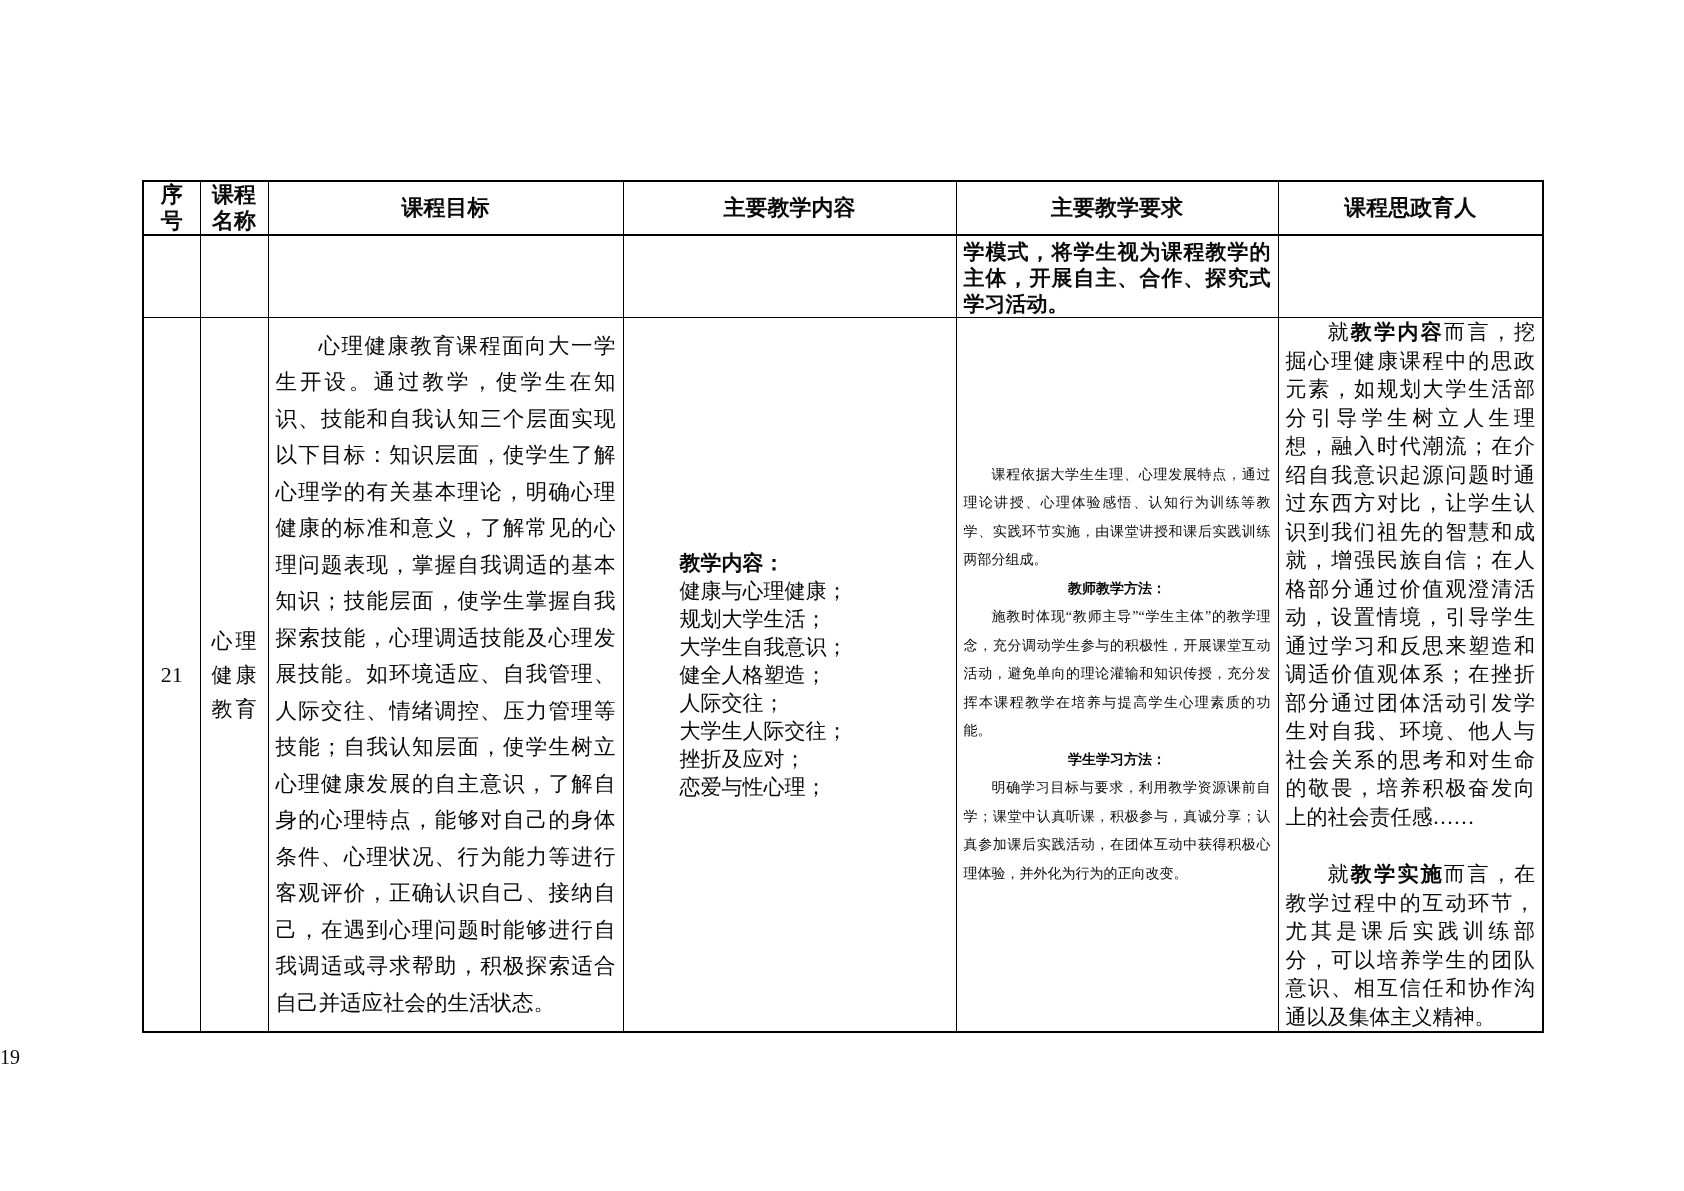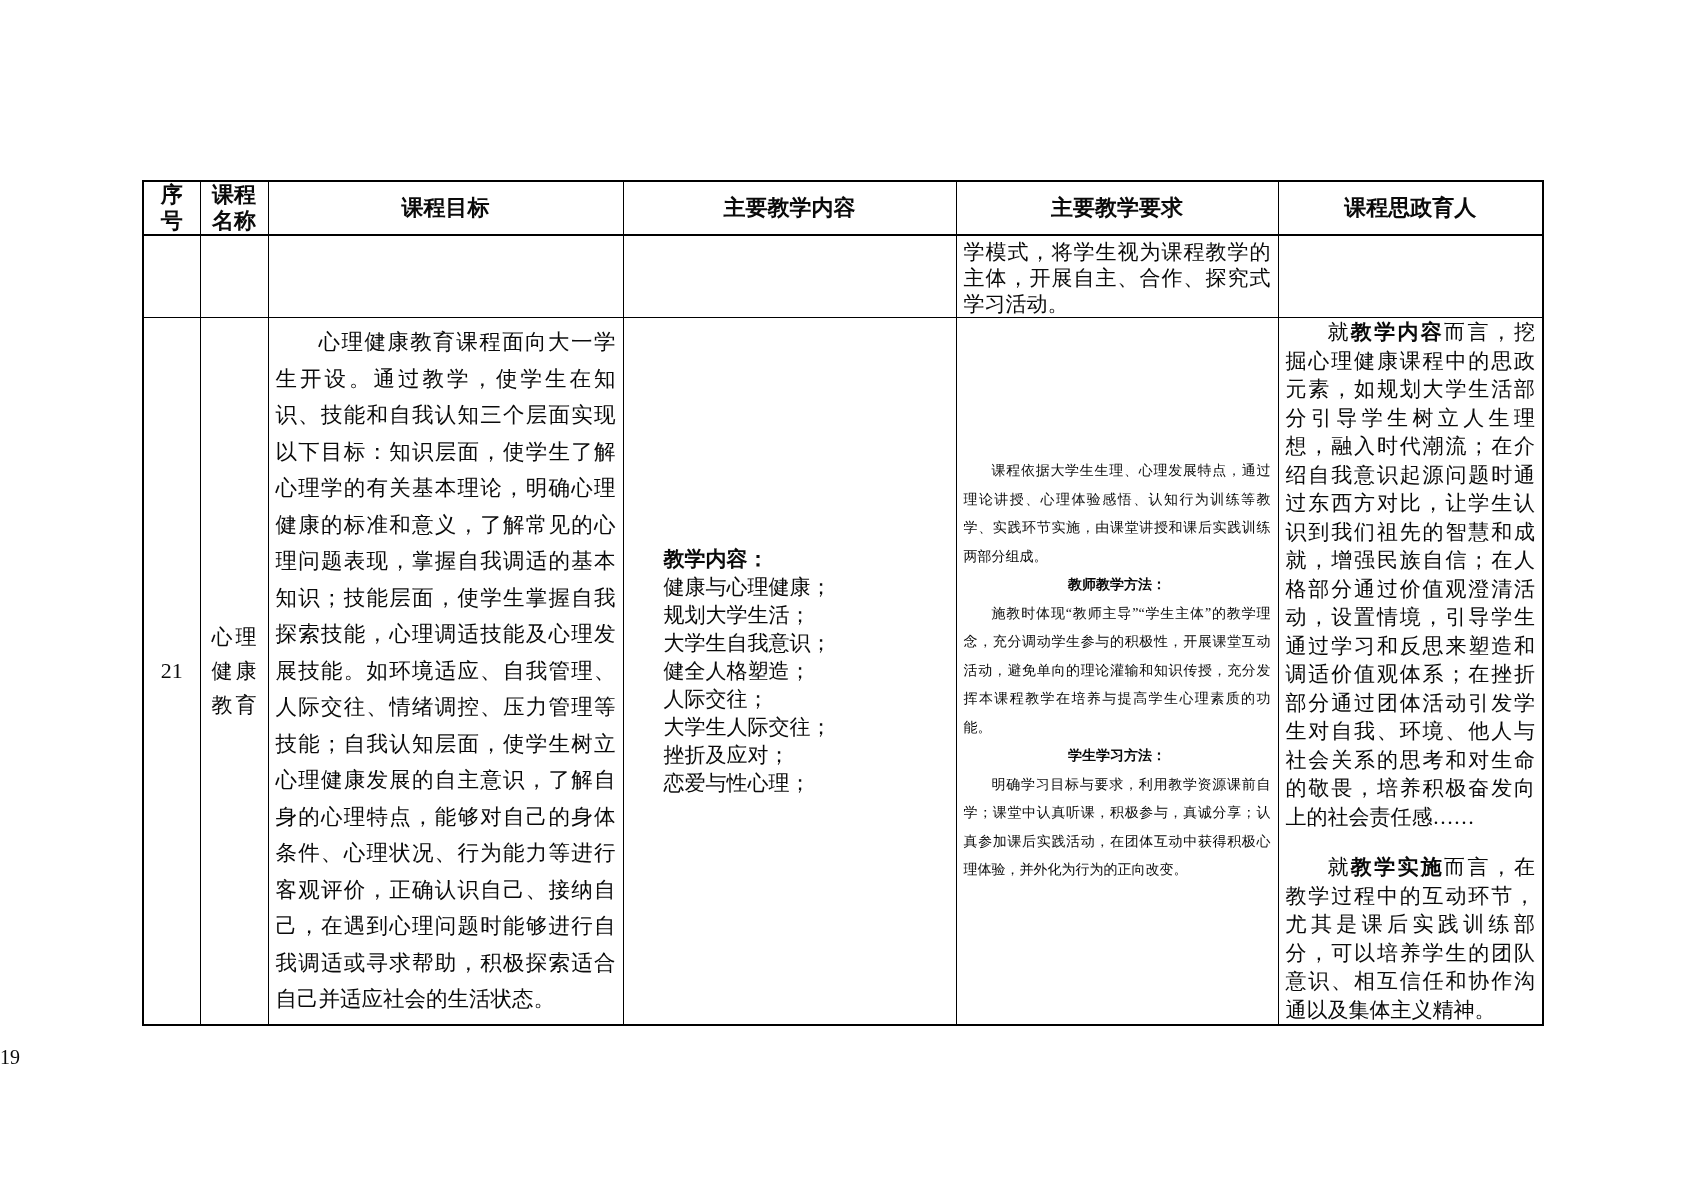--- a/index.html
+++ b/index.html
@@ -31,21 +31,21 @@
   tr.header-row th {
     font-weight: bold;
     font-size: 22px;
     line-height: 26px;
     text-align: center;
     border-bottom: 2px solid #000;
   }
   th.th-seq  { padding: 0 14px; }
   th.th-name { padding: 0 10px; }
   tr.cont-row { height: 78px; }
-  tr.cont-row td { vertical-align: top; }
+  tr.cont-row td { vertical-align: top; font-weight: bold; }
   .cont-text {
     padding: 3px 7px 0 7px;
     font-size: 21px;
     line-height: 26px;
     text-align: justify;
   }
   tr.main-row { height: 682px; }
   .cell-seq {
     text-align: center;
     font-weight: bold;
@@ -59,32 +59,32 @@
     text-align-last: justify;
   }
   .cell-obj { padding: 0 7px; }
   .obj-para {
     font-size: 21.5px;
     line-height: 36.5px;
     text-align: justify;
     text-indent: 2em;
   }
   .cell-content {
-    padding-left: 40px;
+    padding-left: 56px;
     padding-right: 6px;
     font-size: 21px;
     line-height: 28px;
   }
   .content-heading { font-weight: bold; }
   .cell-req { padding: 0 7px; font-size: 14px; line-height: 28.5px; }
   .cell-ideo { padding: 0 7px; font-size: 21px; line-height: 28.5px; border-radius: 28px; }
   .para { text-align: justify; }
   .indent { text-indent: 2em; }
   .req-heading { font-weight: bold; text-align: center; }
-  .gap { margin-top: 22px; }
+  .gap { margin-top: 29px; }
   .bold-inline { font-weight: bold; }
   .page-number {
     position: absolute;
     left: 0; right: 0;
     top: 1046px;
     text-align: left;
     font-size: 20px;
   }
 </style>
 </head>

